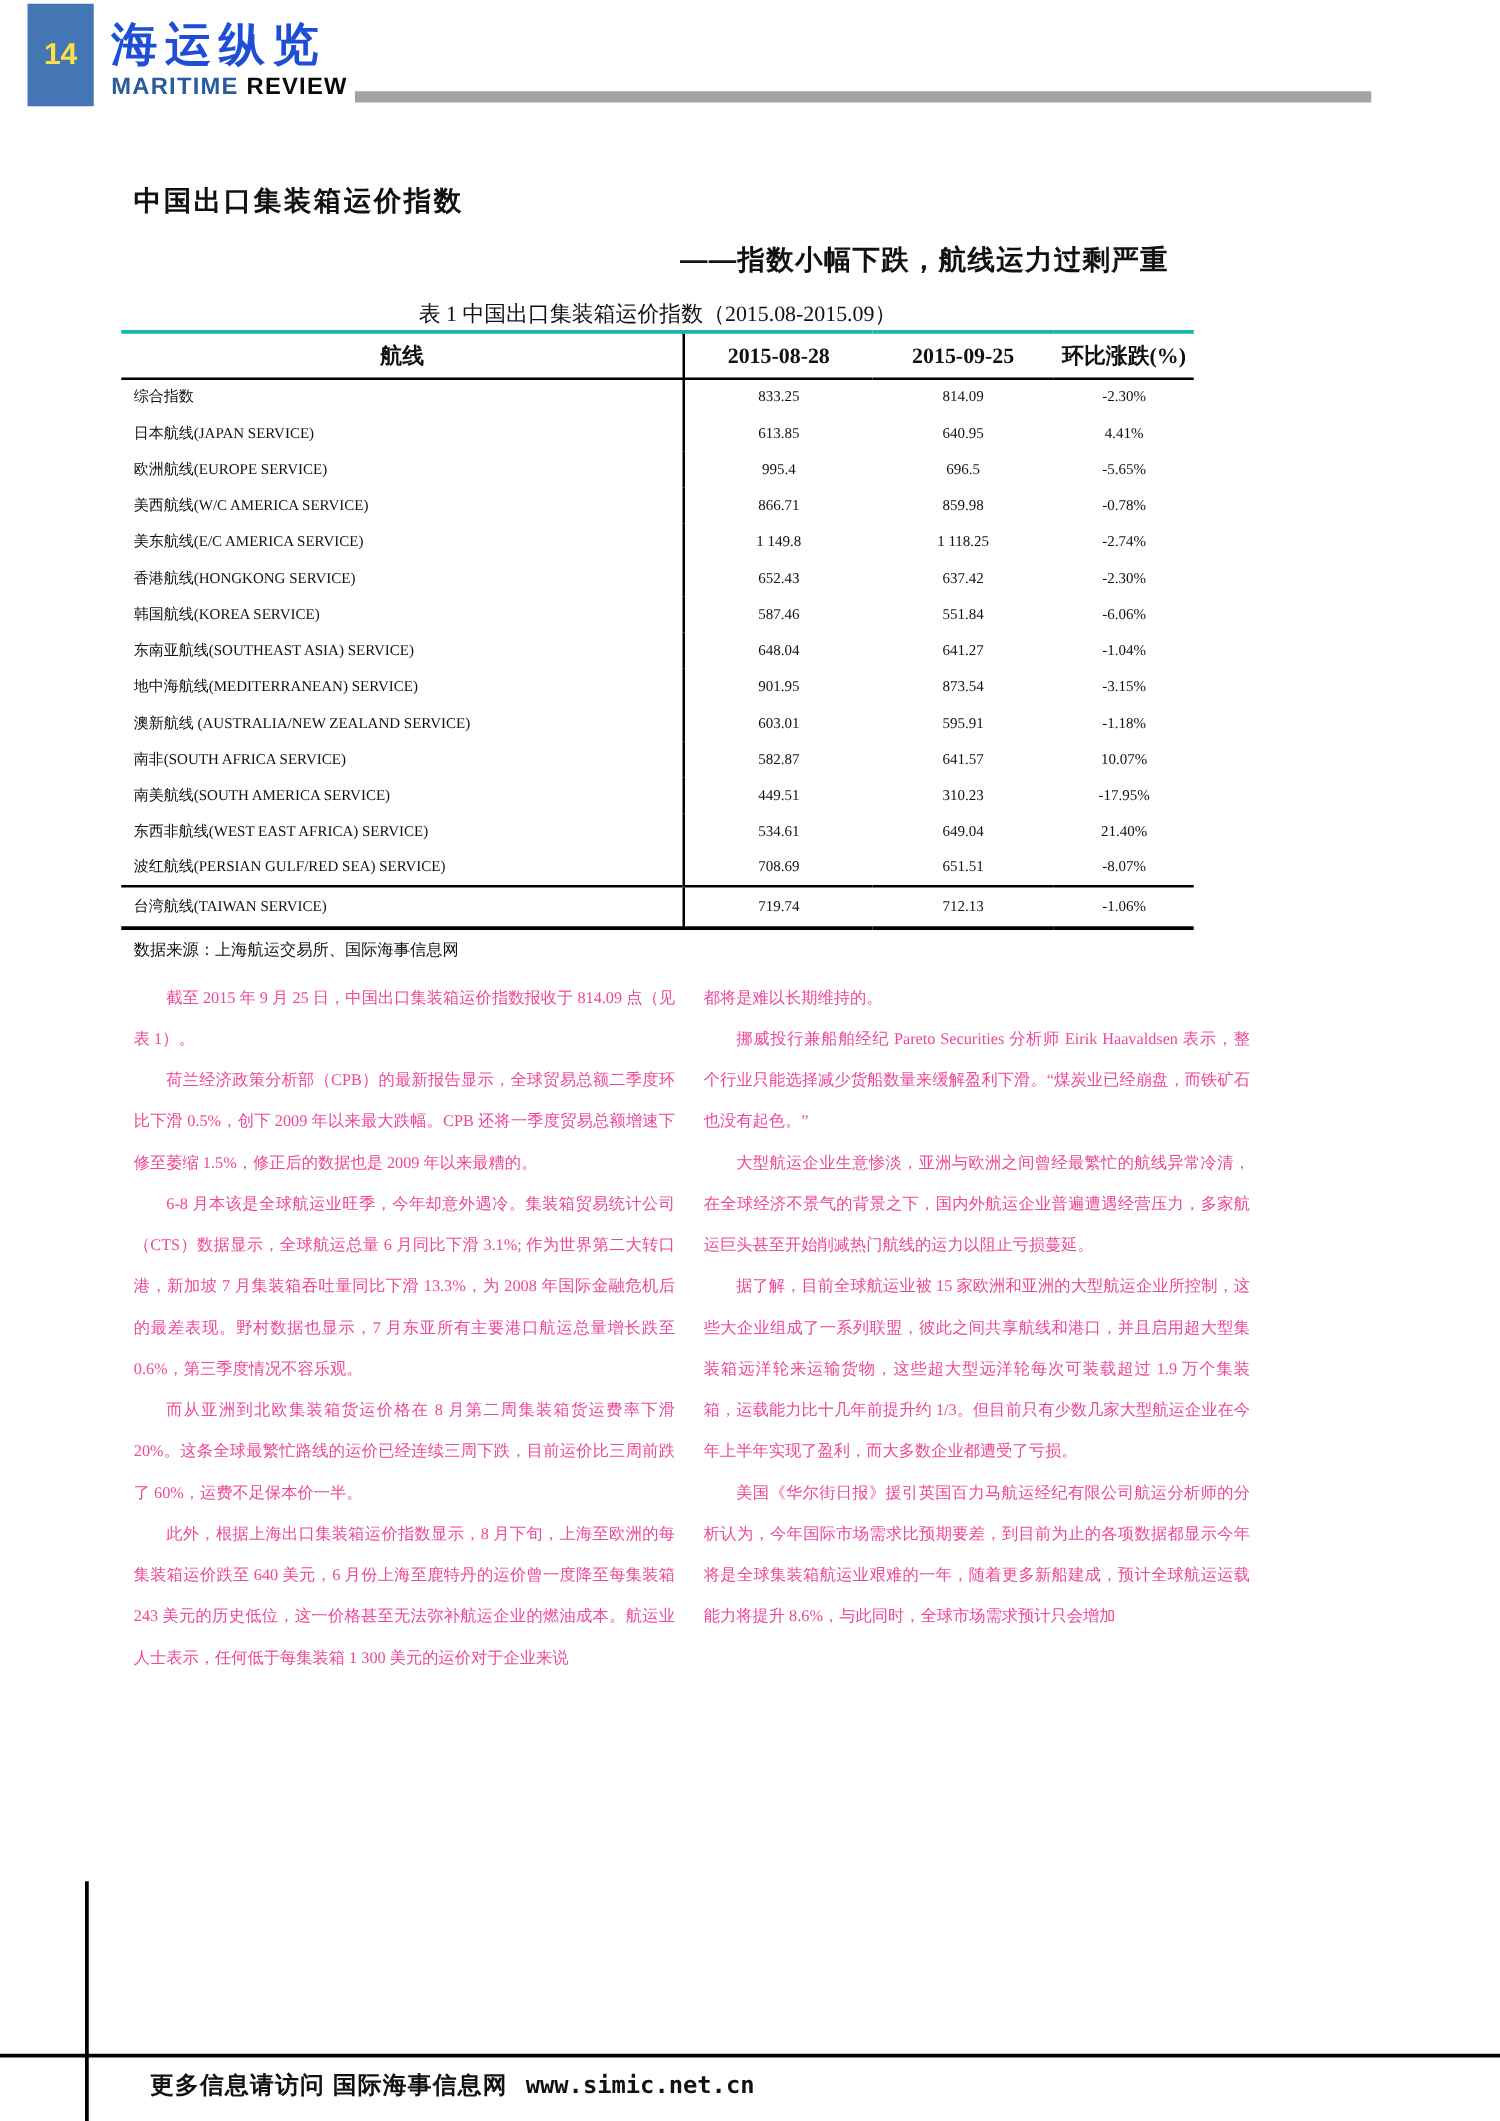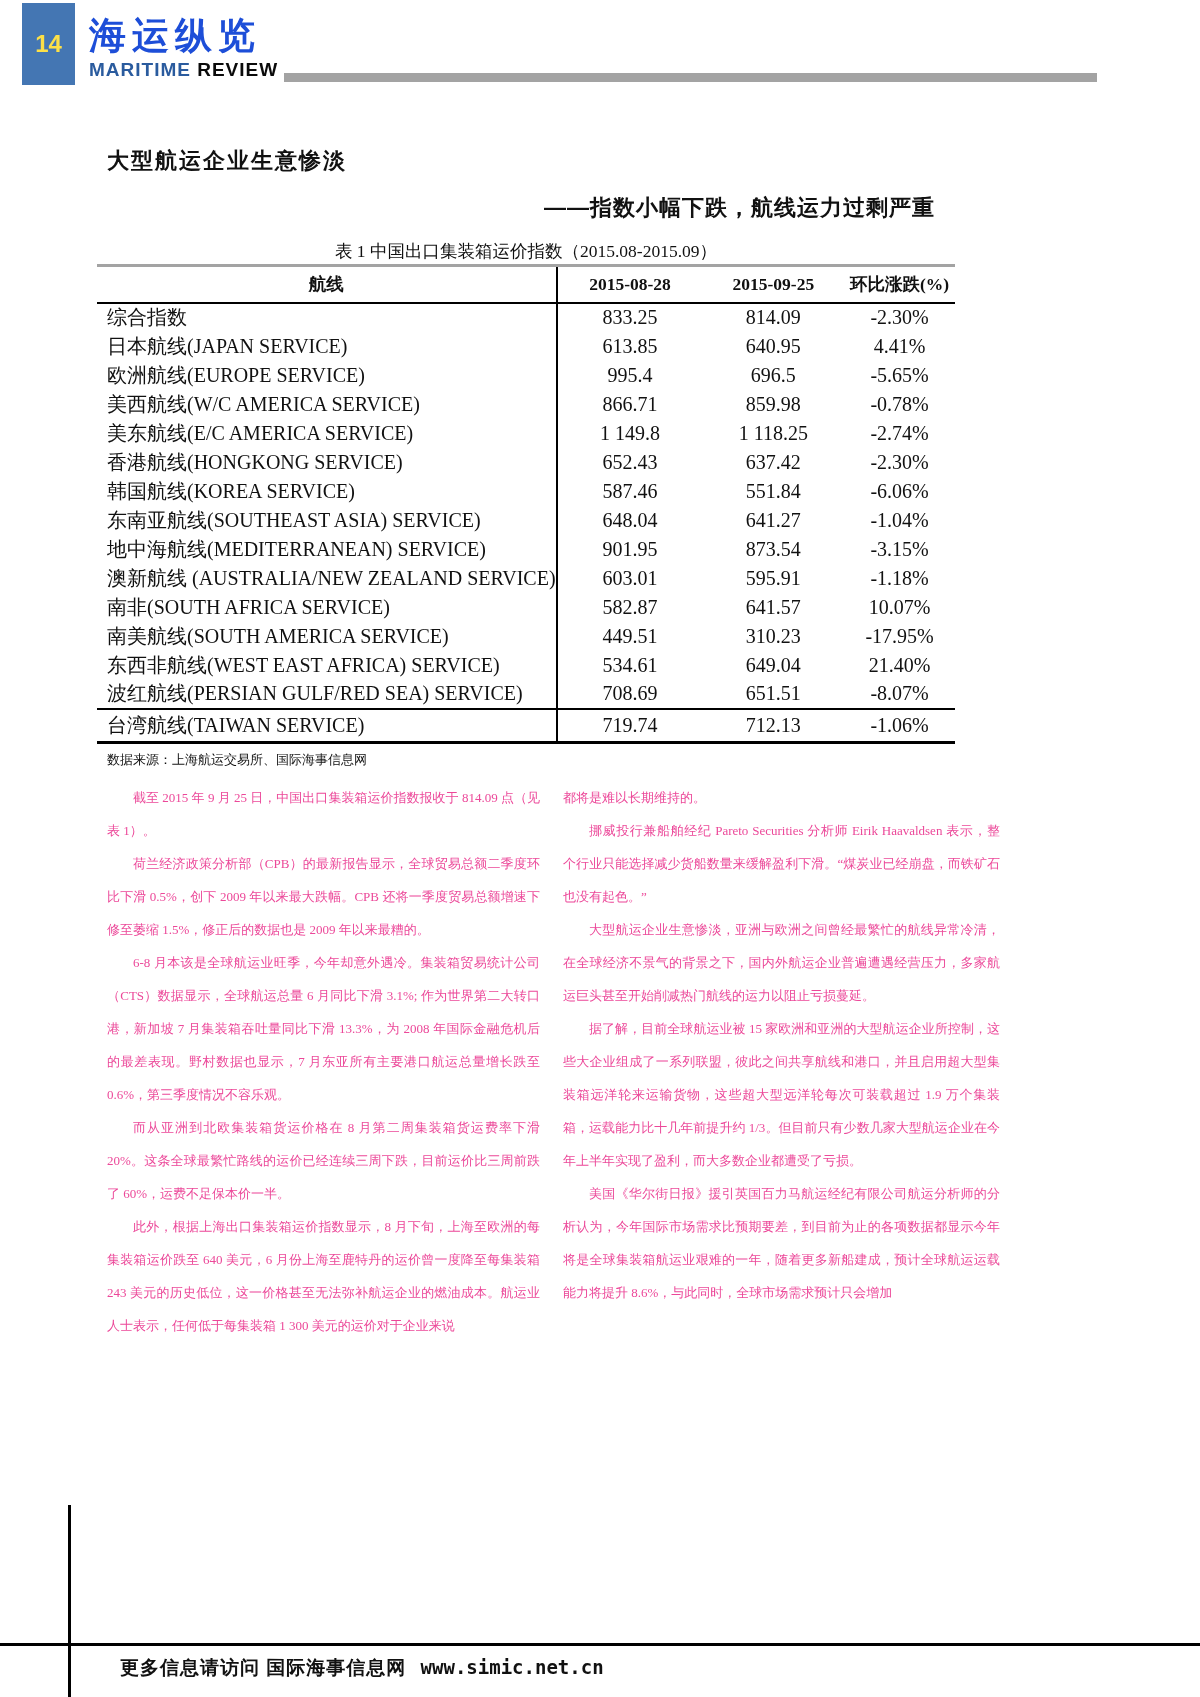--- a/index.html
+++ b/index.html
@@ -57,33 +57,33 @@
   }
   .table-caption {
     position: absolute; left: 97px; top: 239px; width: 858px;
     text-align: center;
     font: 17.5px "Liberation Serif", serif;
   }
   
   table.freight {
     position: absolute; left: 97px; top: 264px; width: 858px;
     border-collapse: collapse;
-    border-top: 3px solid #a3a3a3;
+    border-top: 3px solid #14b8a6;
     border-bottom: 3px solid #000;
     font-family: "Liberation Serif", "DejaVu Serif", serif;
   }
   table.freight th {
     font-size: 17.5px; font-weight: bold;
     height: 37px;
     border-bottom: 2px solid #000;
     text-align: center;
     white-space: nowrap;
   }
   table.freight td {
-    font-size: 20px;
+    font-size: 12px;
     height: 29px;
     text-align: center;
     white-space: nowrap;
   }
   table.freight th:first-child,
   table.freight td:first-child {
     text-align: left; padding-left: 10px;
     border-right: 2px solid #000;
   }
   table.freight th:first-child { text-align: center; padding-left: 0; }
@@ -145,21 +145,21 @@
   <div class="masthead">
     <div class="mast-cn">海运纵览</div>
     <div class="mast-en">
       <span class="blue">MARITIME</span>
       <span>REVIEW</span>
     </div>
   </div>
 
   <div class="header-bar"></div>
 
-  <h1 class="article-title">大型航运企业生意惨淡</h1>
+  <h1 class="article-title">中国出口集装箱运价指数</h1>
 
   <div class="subtitle">——指数小幅下跌，航线运力过剩严重</div>
 
   <div class="table-caption">表 1 中国出口集装箱运价指数（2015.08-2015.09）</div>
 
   <table class="freight">
     <colgroup>
       <col class="c1">
         <col class="c2">
         <col class="c3">

